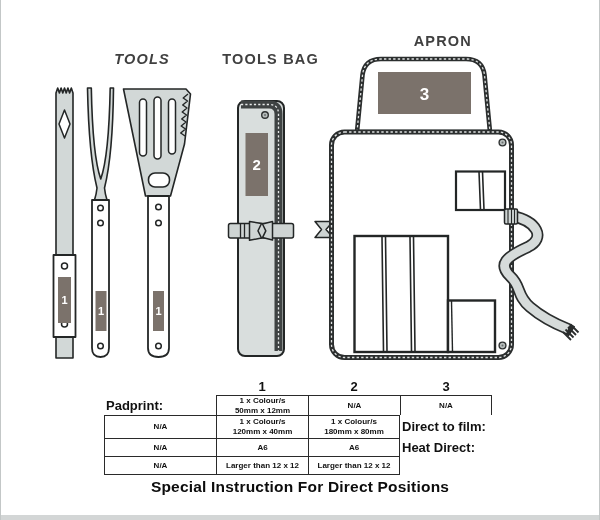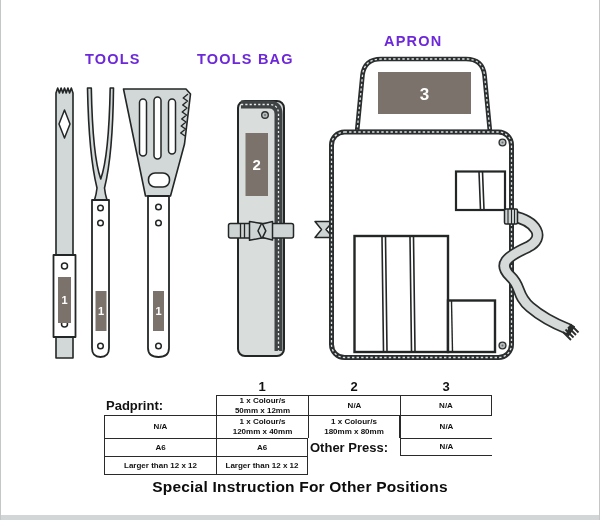--- a/index.html
+++ b/index.html
@@ -5,24 +5,24 @@
   html,body{margin:0;padding:0;background:#fff;}
   .frame{
     position:relative;width:598px;height:520px;margin:0;
     background:#ffffff;
     border-left:1px solid #c3c7c7;border-right:1px solid #c3c7c7;
     font-family:"Liberation Sans", sans-serif;
     overflow:hidden;
   }
   .bottom-bar{position:absolute;left:0;right:0;bottom:0;height:5px;background:#d3d6d6;}
   .section-heading{
-    position:absolute;color:#6d28d9;font-weight:bold;font-size:14.5px;
-    letter-spacing:1.2px;text-align:left;
+    position:absolute;color:#404040;font-weight:bold;font-size:14.5px;
+    letter-spacing:1.2px;text-align:right;
   }
-  .heading-tools{left:84px;top:51px;width:85px;}
+  .heading-tools{left:84px;top:51px;width:85px;font-style:italic;}
   .heading-carry-bag{left:196px;top:51px;width:122px;}
   .heading-apron{left:383px;top:33px;width:88px;}
   svg text.badge-num{fill:#ffffff;font-weight:bold;font-family:"Liberation Sans",sans-serif;}
   
   .print-table{
     position:absolute;left:103px;top:379px;width:392px;
     display:grid;
     grid-template-columns:112px 92px 92px 92px;
     grid-template-rows:16px 20px 23px 18px 19px;
   }
@@ -171,26 +171,27 @@
 50mm x 12mm</div>
     <div class="cell">N/A</div>
     <div class="cell last-col">N/A</div>
 
     <div class="cell">N/A</div>
     <div class="cell">1 x Colour/s
 120mm x 40mm</div>
     <div class="cell last-col">1 x Colour/s
 180mm x 80mm</div>
 
+    <div class="row-label">Direct to film:</div>
     <div class="cell">N/A</div>
     <div class="cell">A6</div>
     <div class="cell last-col">A6</div>
 
-    <div class="row-label">Other Press:</div>
+    <div class="row-label">Heat Direct:</div>
     <div class="cell last-row">N/A</div>
     <div class="cell last-row">Larger than 12 x 12</div>
     <div class="cell last-col last-row">Larger than 12 x 12</div>
   </div>
 
-  <div class="caption">Special Instruction For Other Positions</div>
+  <div class="caption">Special Instruction For Direct Positions</div>
 
   <div class="bottom-bar"></div>
 </div>
 
 </body></html>

